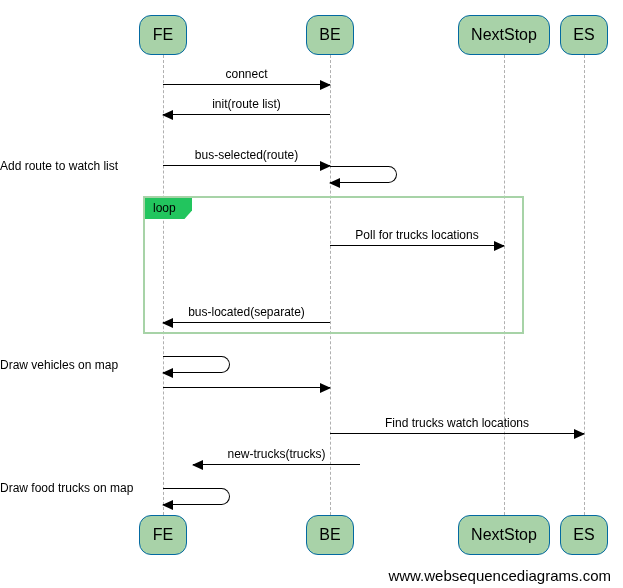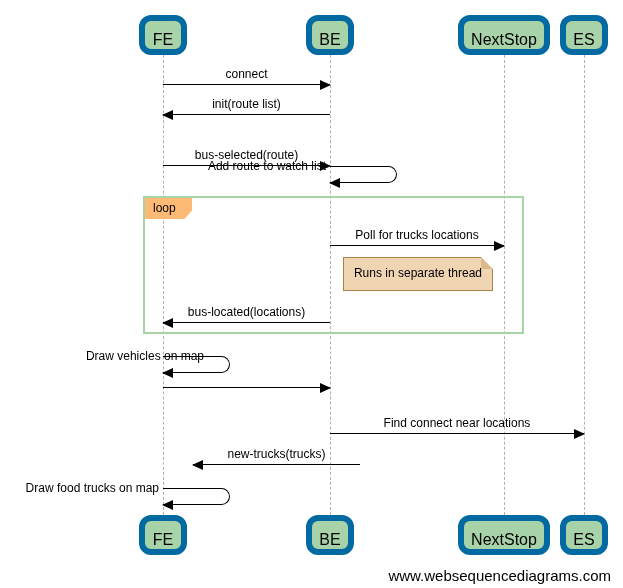--- a/index.html
+++ b/index.html
@@ -2,21 +2,21 @@
 <html><head>
 <meta charset="utf-8">
 <style>
   html,body { margin:0; padding:0; background:#fff; }
   #canvas {
     position:relative; width:623px; height:588px; background:#ffffff;
     font-family:"Liberation Sans", sans-serif; color:#000; overflow:hidden;
   }
   
   .actor {
-    position:absolute; height:40px; background:#a8d2a8; border:6px solid #0369a1;
+    position:absolute; height:40px; background:#a8d2a8; border:1px solid #0369a1;
     border-radius:12px; text-align:center; line-height:38px; font-size:16px;
     box-sizing:border-box; color:#000;
   }
   
   .lifeline {
     position:absolute; width:0; border-left:1px dashed #b0b0b0; top:55px; height:460px;
   }
   
   .msg { position:absolute; }
   .msg-label { height:14px; line-height:14px; font-size:12px; text-align:center; margin-bottom:3px; white-space:nowrap; }
@@ -32,28 +32,28 @@
   
   .self { position:absolute; width:67px; height:17px; }
   .self-shape {
     position:absolute; left:0; top:0; width:67px; height:17px; box-sizing:border-box;
     border:1px solid #000; border-left:none; border-radius:0 9px 9px 0;
   }
   .self .ah-self {
     position:absolute; left:-1px; top:12px; width:0; height:0;
     border-top:5px solid transparent; border-bottom:5px solid transparent; border-right:11px solid #000;
   }
-  .self-label { position:absolute; height:14px; line-height:14px; font-size:12px; text-align:right; white-space:nowrap; }
+  .self-label { position:absolute; height:14px; line-height:14px; font-size:12px; text-align:left; white-space:nowrap; }
   
   .loop-frame {
     position:absolute; left:143px; top:196px; width:381px; height:138px;
     border:2px solid #a7d3a7; box-sizing:border-box;
   }
   .loop-tab {
-    position:absolute; left:0; top:0; width:47px; height:21px; background:#fdba74;
+    position:absolute; left:0; top:0; width:47px; height:21px; background:#22c55e;
     clip-path:polygon(0 0, 100% 0, 100% 60%, 84% 100%, 0 100%);
     font-size:12px; line-height:20px; padding-left:8px; box-sizing:border-box;
   }
   
   .note {
     position:absolute; left:343px; top:257px; width:150px; height:34px; box-sizing:border-box;
     background:#f0d5b2; border:1px solid #a9824b; font-size:12px; text-align:center; line-height:31px;
   }
   .note-fold {
     position:absolute; top:-1px; right:-1px; width:0; height:0;
@@ -110,46 +110,42 @@
     <span class="ah-self"></span>
   </div>
 
   <div class="msg" style="left:330px; top:228px; width:174px;">
     <div class="msg-label">Poll for trucks locations</div>
     <div class="msg-line">
       <span class="ah-right"></span>
     </div>
   </div>
 
-  <div class="note">
-    <span>Runs in separate thread</span>
-    <span class="note-fold"></span>
-  </div>
 
   <div class="msg" style="left:163px; top:305px; width:167px;">
-    <div class="msg-label">bus-located(locations)</div>
+    <div class="msg-label">bus-located(separate)</div>
     <div class="msg-line">
       <span class="ah-left"></span>
     </div>
   </div>
 
-  <div class="self-label" style="left:0; top:349px; width:159px;margin-left:45px;">Draw vehicles on map</div>
+  <div class="self-label" style="left:0; top:358px; width:159px;">Draw vehicles on map</div>
   <div class="self" style="left:163px; top:356px;">
     <div class="self-shape"></div>
     <span class="ah-self"></span>
   </div>
 
   <div class="msg" style="left:163px; top:387px; width:167px;">
     <div class="msg-line">
       <span class="ah-right"></span>
     </div>
   </div>
 
   <div class="msg" style="left:330px; top:416px; width:254px;">
-    <div class="msg-label">Find connect near locations</div>
+    <div class="msg-label">Find trucks watch locations</div>
     <div class="msg-line">
       <span class="ah-right"></span>
     </div>
   </div>
 
   <div class="msg" style="left:163px; top:447px; width:167px;padding-left:30px;">
     <div class="msg-label">new-trucks(trucks)</div>
     <div class="msg-line">
       <span class="ah-left"></span>
     </div>

